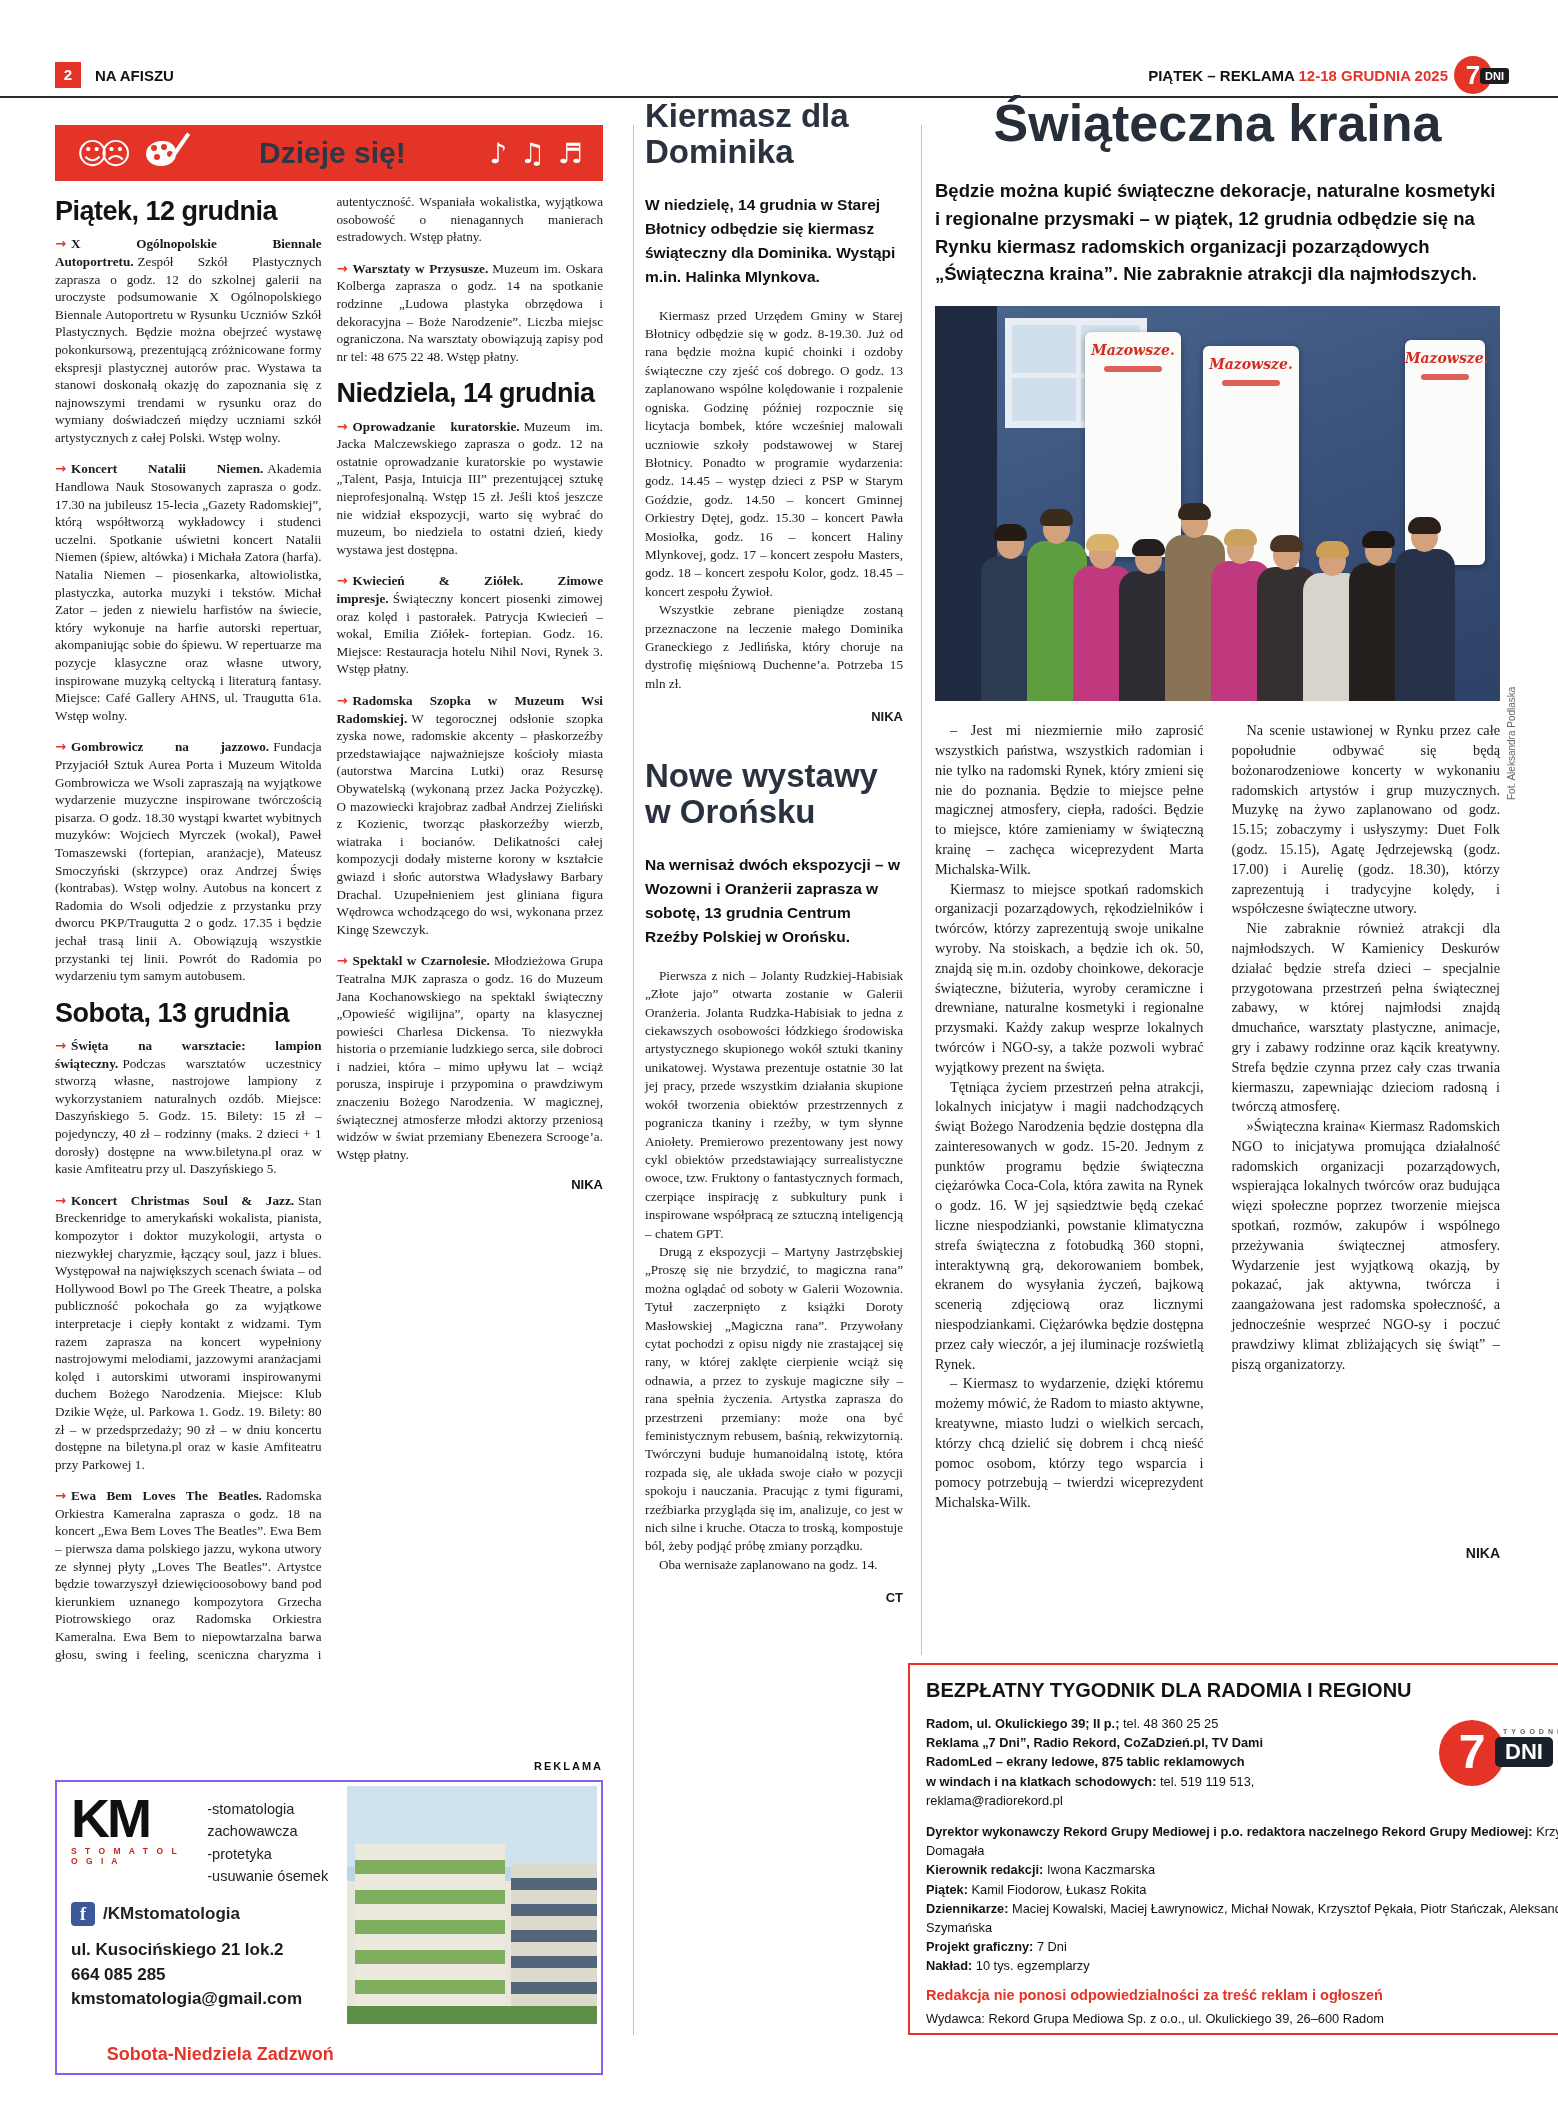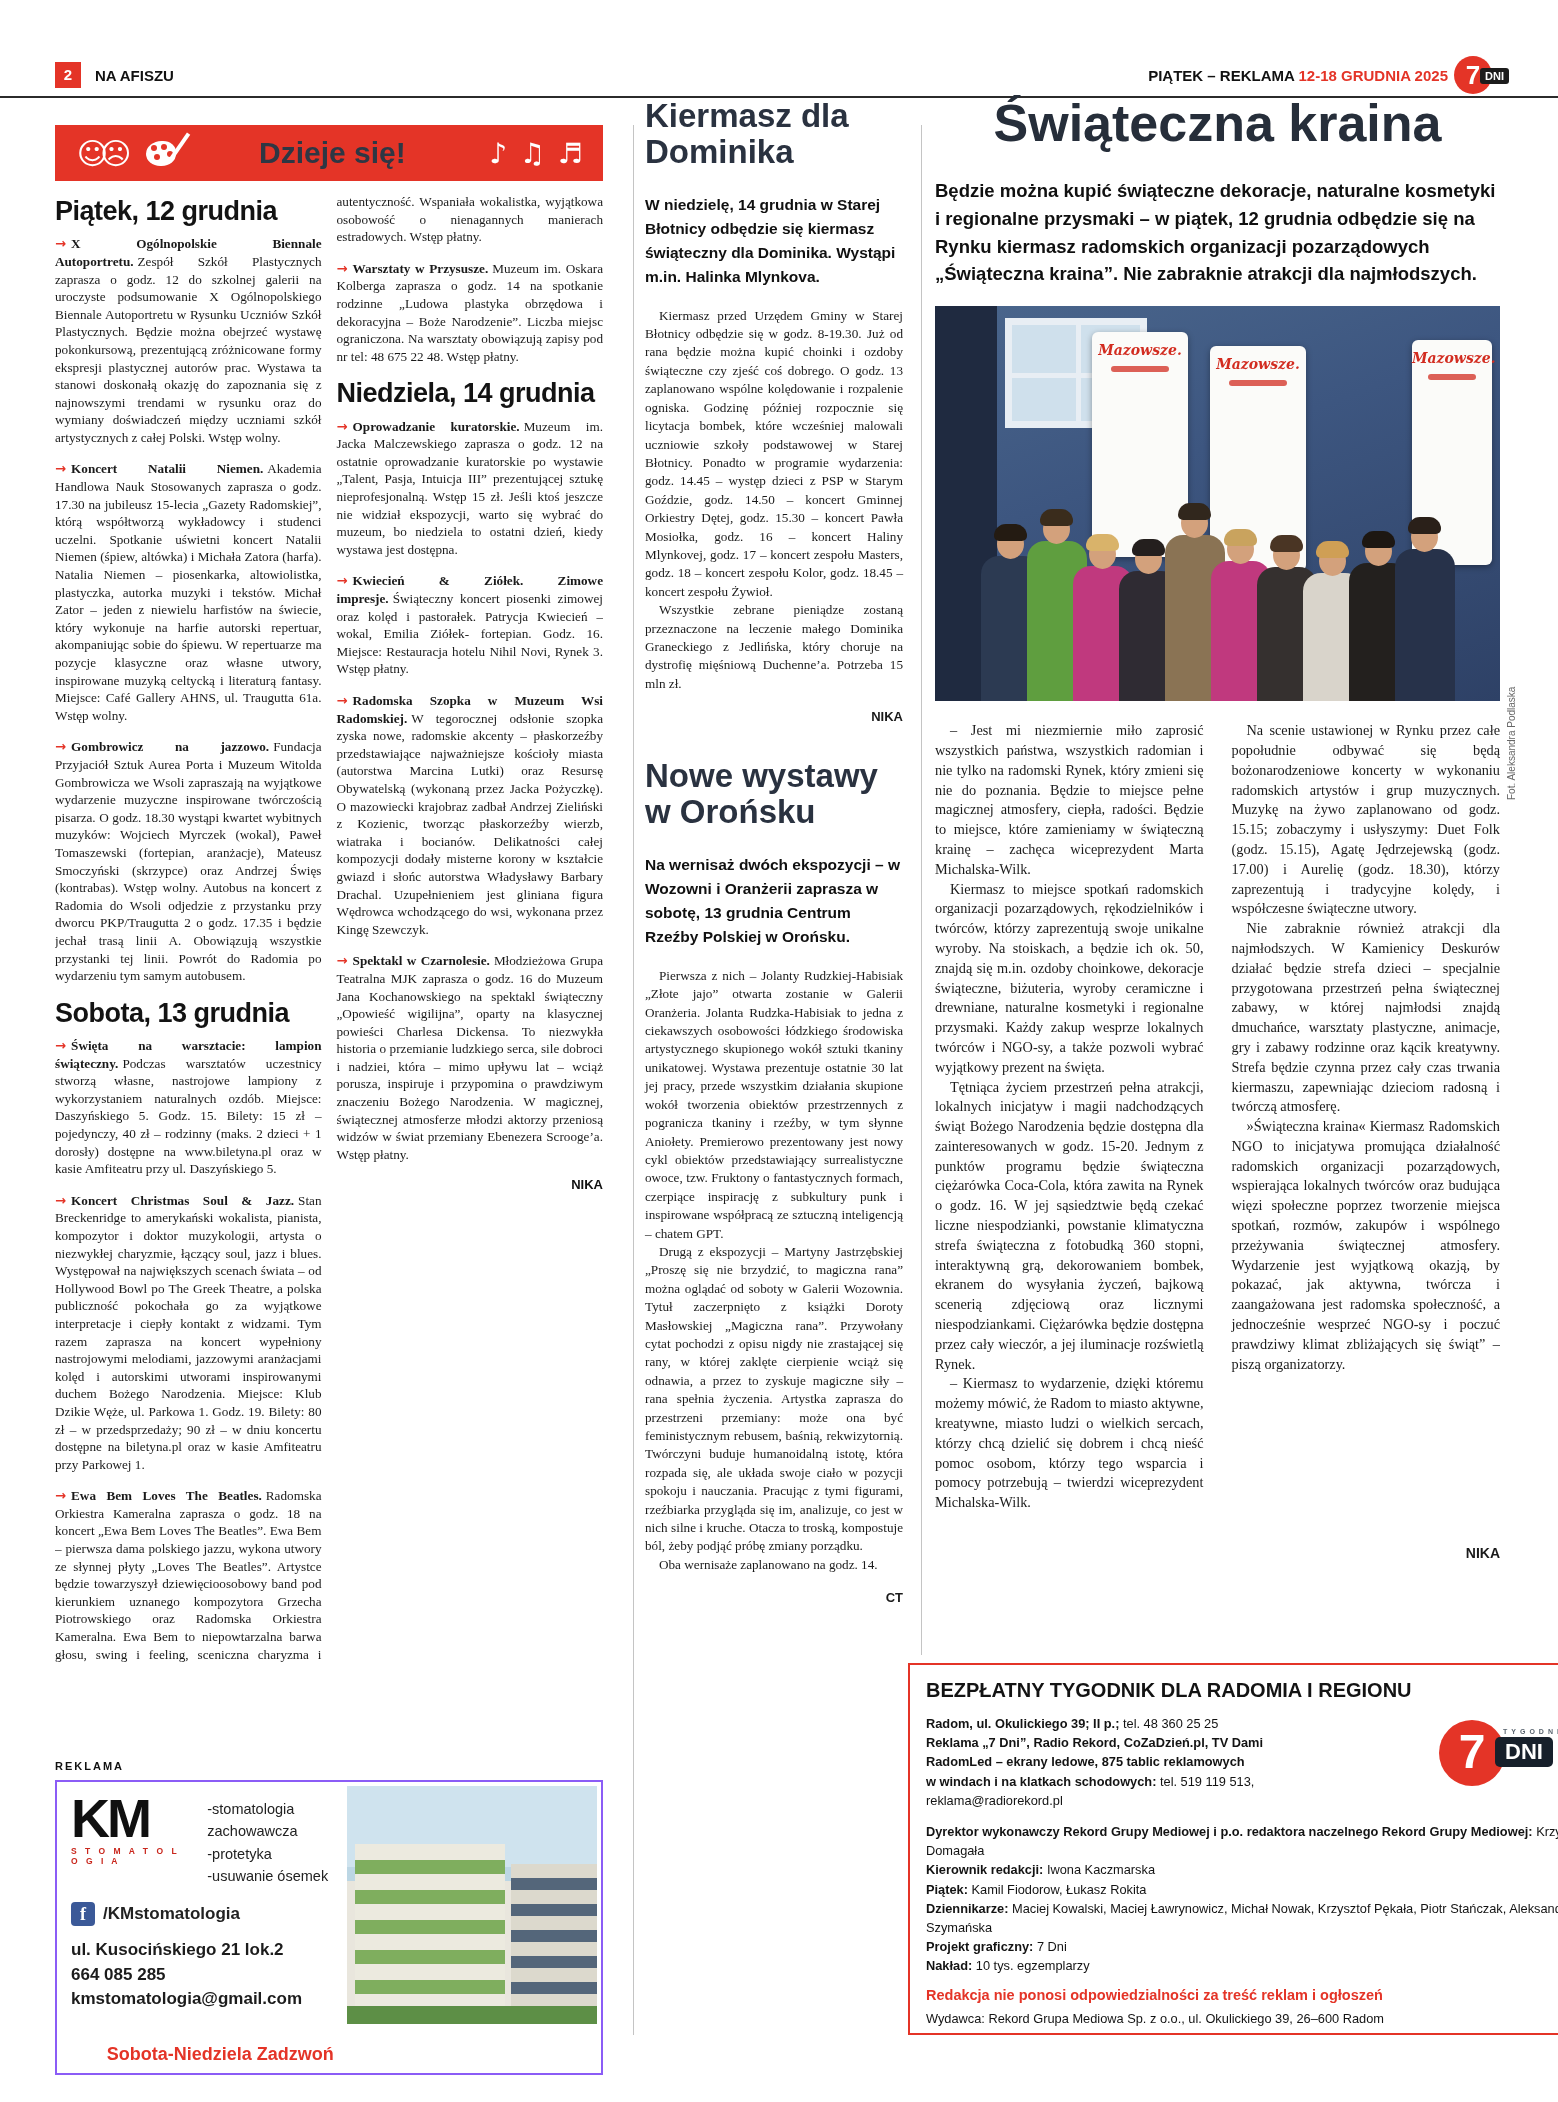--- a/index.html
+++ b/index.html
@@ -50,21 +50,21 @@
   .feature{position:absolute;left:935px;top:95px;width:565px;}
   .f-head{font:800 52px/1.08 "Liberation Sans",sans-serif;color:#262e3a;text-align:center;margin:0 0 26px 0;}
   .f-lead{font:600 18.5px/1.5 "Liberation Sans",sans-serif;color:#101010;margin:0 0 18px 0;}
   .f-photo{position:relative;width:565px;height:395px;overflow:hidden;
            background:linear-gradient(160deg,#4a6democ 0%,#3d5680 40%,#2e4166 100%);
            background:linear-gradient(160deg,#4a668c 0%,#3d5680 40%,#2e4166 100%);}
   .curtain{position:absolute;left:0;top:0;width:62px;height:100%;background:#1f2a40;}
   .window{position:absolute;left:70px;top:12px;width:128px;height:96px;background:#cfe0ec;border:7px solid #e8eef4;}
   .window::before{content:"";position:absolute;left:50%;top:0;width:5px;height:100%;background:#e8eef4;}
   .window::after{content:"";position:absolute;top:50%;left:0;height:5px;width:100%;background:#e8eef4;}
-  .rollup{position:absolute;width:96px;height:225px;background:#fbfbf9;border-radius:6px;box-shadow:0 2px 6px rgba(0,0,0,.35);margin-left:7px;}
+  .rollup{position:absolute;width:96px;height:225px;background:#fbfbf9;border-radius:6px;box-shadow:0 2px 6px rgba(0,0,0,.35);}
   .rollup .mz{display:block;text-align:center;margin-top:10px;font:italic 700 14px "DejaVu Serif",serif;color:#d22c20;}
   .rollup::after{content:"";display:block;margin:8px auto 0;width:60%;height:6px;border-radius:3px;background:#d22c20;opacity:.75;}
   .people{position:absolute;left:0;bottom:0;width:100%;height:100%;display:flex;align-items:flex-end;justify-content:center;}
   .person{display:flex;flex-direction:column;align-items:center;margin:0 -7px;z-index:2;}
   .person .head{width:27px;height:30px;border-radius:50%;background:#d3a17c;position:relative;}
   .person .head::before{content:"";position:absolute;top:-5px;left:-3px;right:-3px;height:17px;
         border-radius:14px 14px 6px 6px;background:var(--hair);}
   .person .torso{width:60px;height:calc(var(--ht) - 30px);border-radius:18px 18px 0 0;background:var(--c);margin-top:-3px;}
   .f-credit{position:absolute;left:1506px;top:360px;height:440px;writing-mode:vertical-rl;transform:rotate(180deg);
             font:10px "Liberation Sans",sans-serif;color:#666;text-align:left;}
@@ -83,21 +83,21 @@
            color:#fff;font:800 48px/64px "Liberation Sans",sans-serif;text-align:center;}
   .mh-tyg{position:absolute;left:64px;top:8px;font:700 7px "Liberation Sans",sans-serif;letter-spacing:4px;color:#5a6570;}
   .mh-dni{position:absolute;left:56px;top:17px;background:#17202b;color:#fff;border-radius:5px;
           font:800 22px/30px "Liberation Sans",sans-serif;padding:0 10px;}
   .mh-issn{position:absolute;right:6px;top:20px;height:200px;writing-mode:vertical-rl;
            font:10px "Liberation Sans",sans-serif;color:#444;}
   .mh-staff{margin-top:12px;}
   .mh-disc{color:#e43427;font-weight:700;font-size:14.5px;margin-top:10px;}
   .mh-small{margin-top:2px;}
   
-  .rekl-label{position:absolute;left:55px;top:1760px;width:548px;text-align:left;
+  .rekl-label{position:absolute;left:55px;top:1760px;width:548px;text-align:right;
               font:700 11px "Liberation Sans",sans-serif;letter-spacing:2px;color:#111;}
   .ad{position:absolute;left:55px;top:1780px;width:548px;height:295px;border:2px solid #8b5cf6;box-sizing:border-box;
       background:#fff;font-family:"Liberation Sans",sans-serif;}
   .ad-photo{position:absolute;right:4px;top:4px;width:250px;height:238px;overflow:hidden;
             background:linear-gradient(#cfe3ee 0 34%,#bcd6e4 34% 40%,#e9e6dd 40%);}
   .ad-bldg1{position:absolute;left:8px;top:58px;width:150px;height:180px;
        background:repeating-linear-gradient(#eceadf 0 16px,#7fae5e 16px 30px);}
   .ad-bldg2{position:absolute;right:0;top:78px;width:86px;height:160px;
        background:repeating-linear-gradient(#dcd9cd 0 14px,#54667a 14px 26px);}
   .ad-grass{position:absolute;left:0;bottom:0;width:100%;height:18px;background:#5d8f46;}

